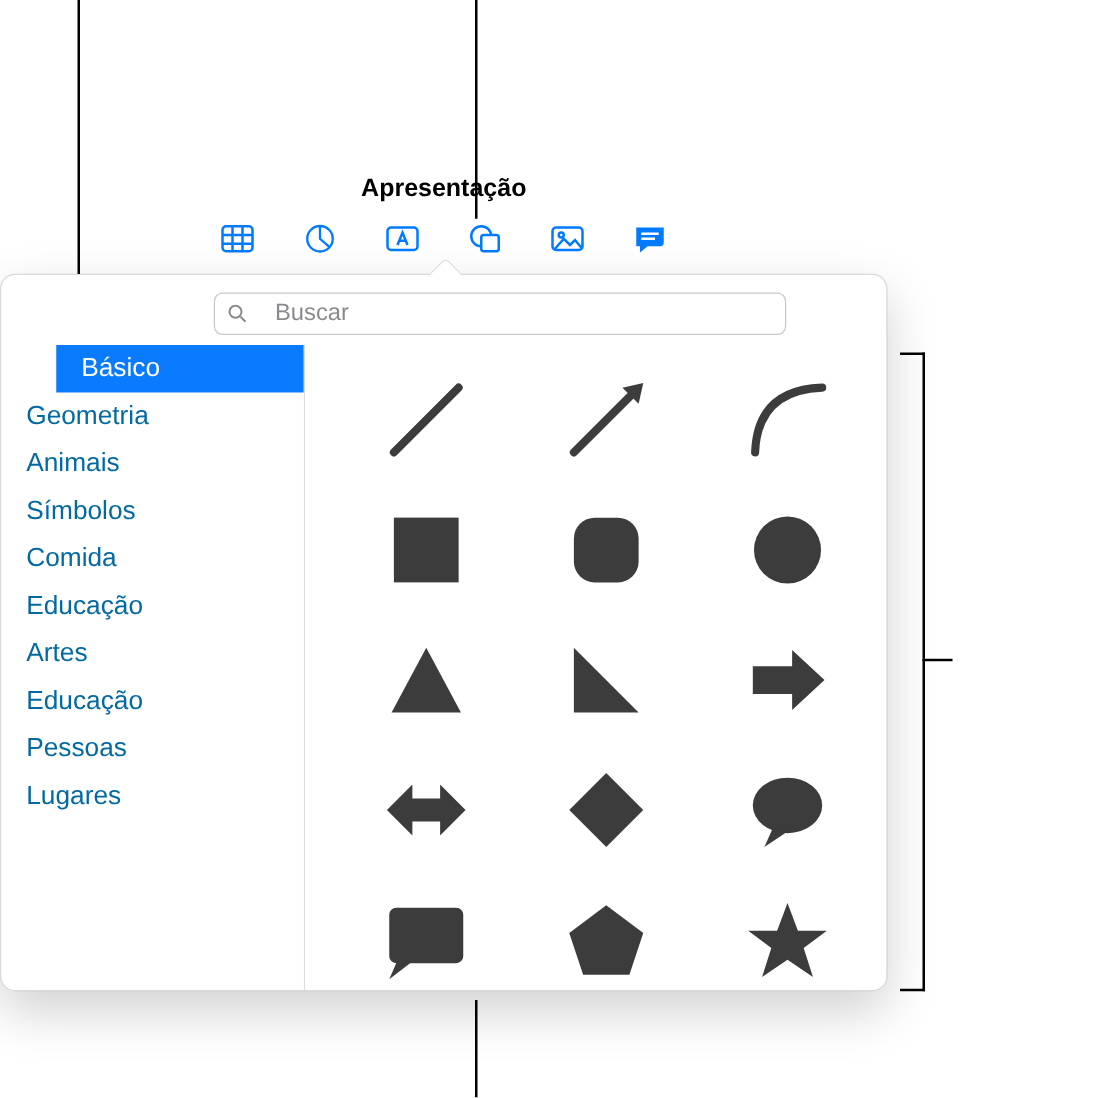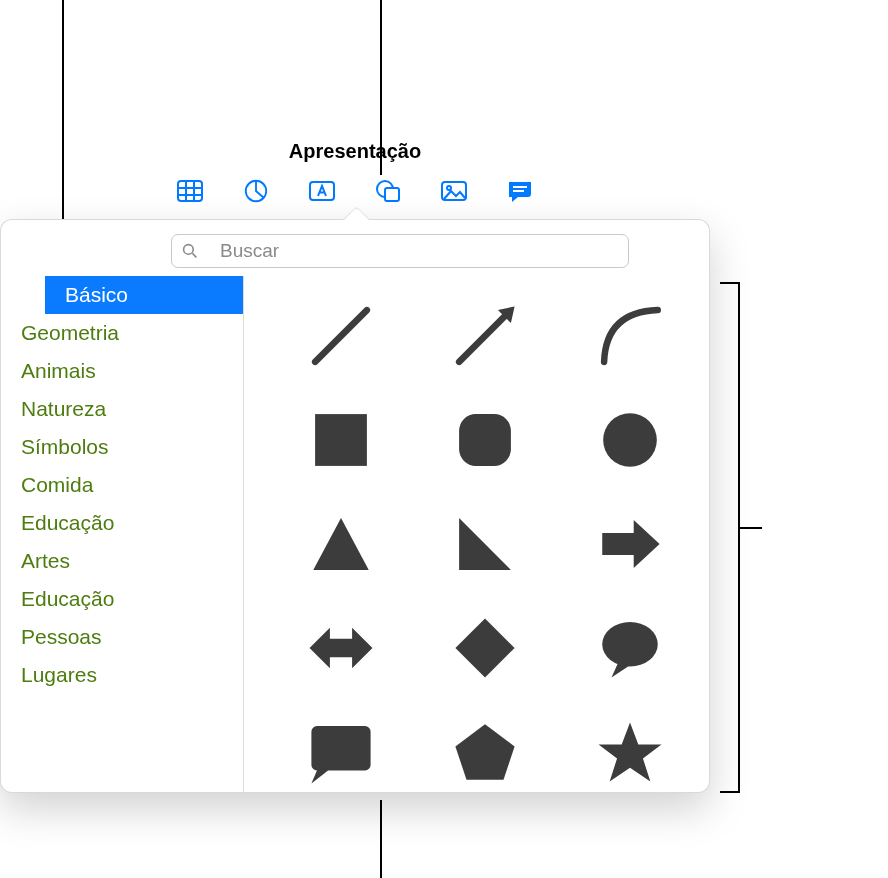--- a/index.html
+++ b/index.html
@@ -107,21 +107,21 @@
   }
   .sidebar {
     width: 243px;
     border-right: 1px solid #dcdcdc;
     overflow: hidden;
     border-bottom-left-radius: 12px;
   }
   .sidebar-item {
     font-size: 21px;
     padding: 7px 14px 7px 20px;
-    color: #4d7c0f;
+    color: #0369a1;
     cursor: pointer;
     white-space: nowrap;
   }
   .sidebar-item.selected {
     background: #0a7bff;
     color: #fff;
     margin-left: 44px;
   }
 
   .grid {
@@ -215,21 +215,20 @@
         <input type="text" placeholder="Buscar" style="">
       </div>
     </div>
 
     <div class="body">
 
       <div class="sidebar">
         <div class="sidebar-item selected"><span>Básico</span></div>
         <div class="sidebar-item"><span>Geometria</span></div>
         <div class="sidebar-item"><span>Animais</span></div>
-        <div class="sidebar-item"><span>Natureza</span></div>
         <div class="sidebar-item"><span>Símbolos</span></div>
         <div class="sidebar-item"><span>Comida</span></div>
         <div class="sidebar-item"><span>Educação</span></div>
         <div class="sidebar-item"><span>Artes</span></div>
         <div class="sidebar-item"><span>Educação</span></div>
         <div class="sidebar-item"><span>Pessoas</span></div>
         <div class="sidebar-item"><span>Lugares</span></div>
       </div>
 
       <div class="grid">

